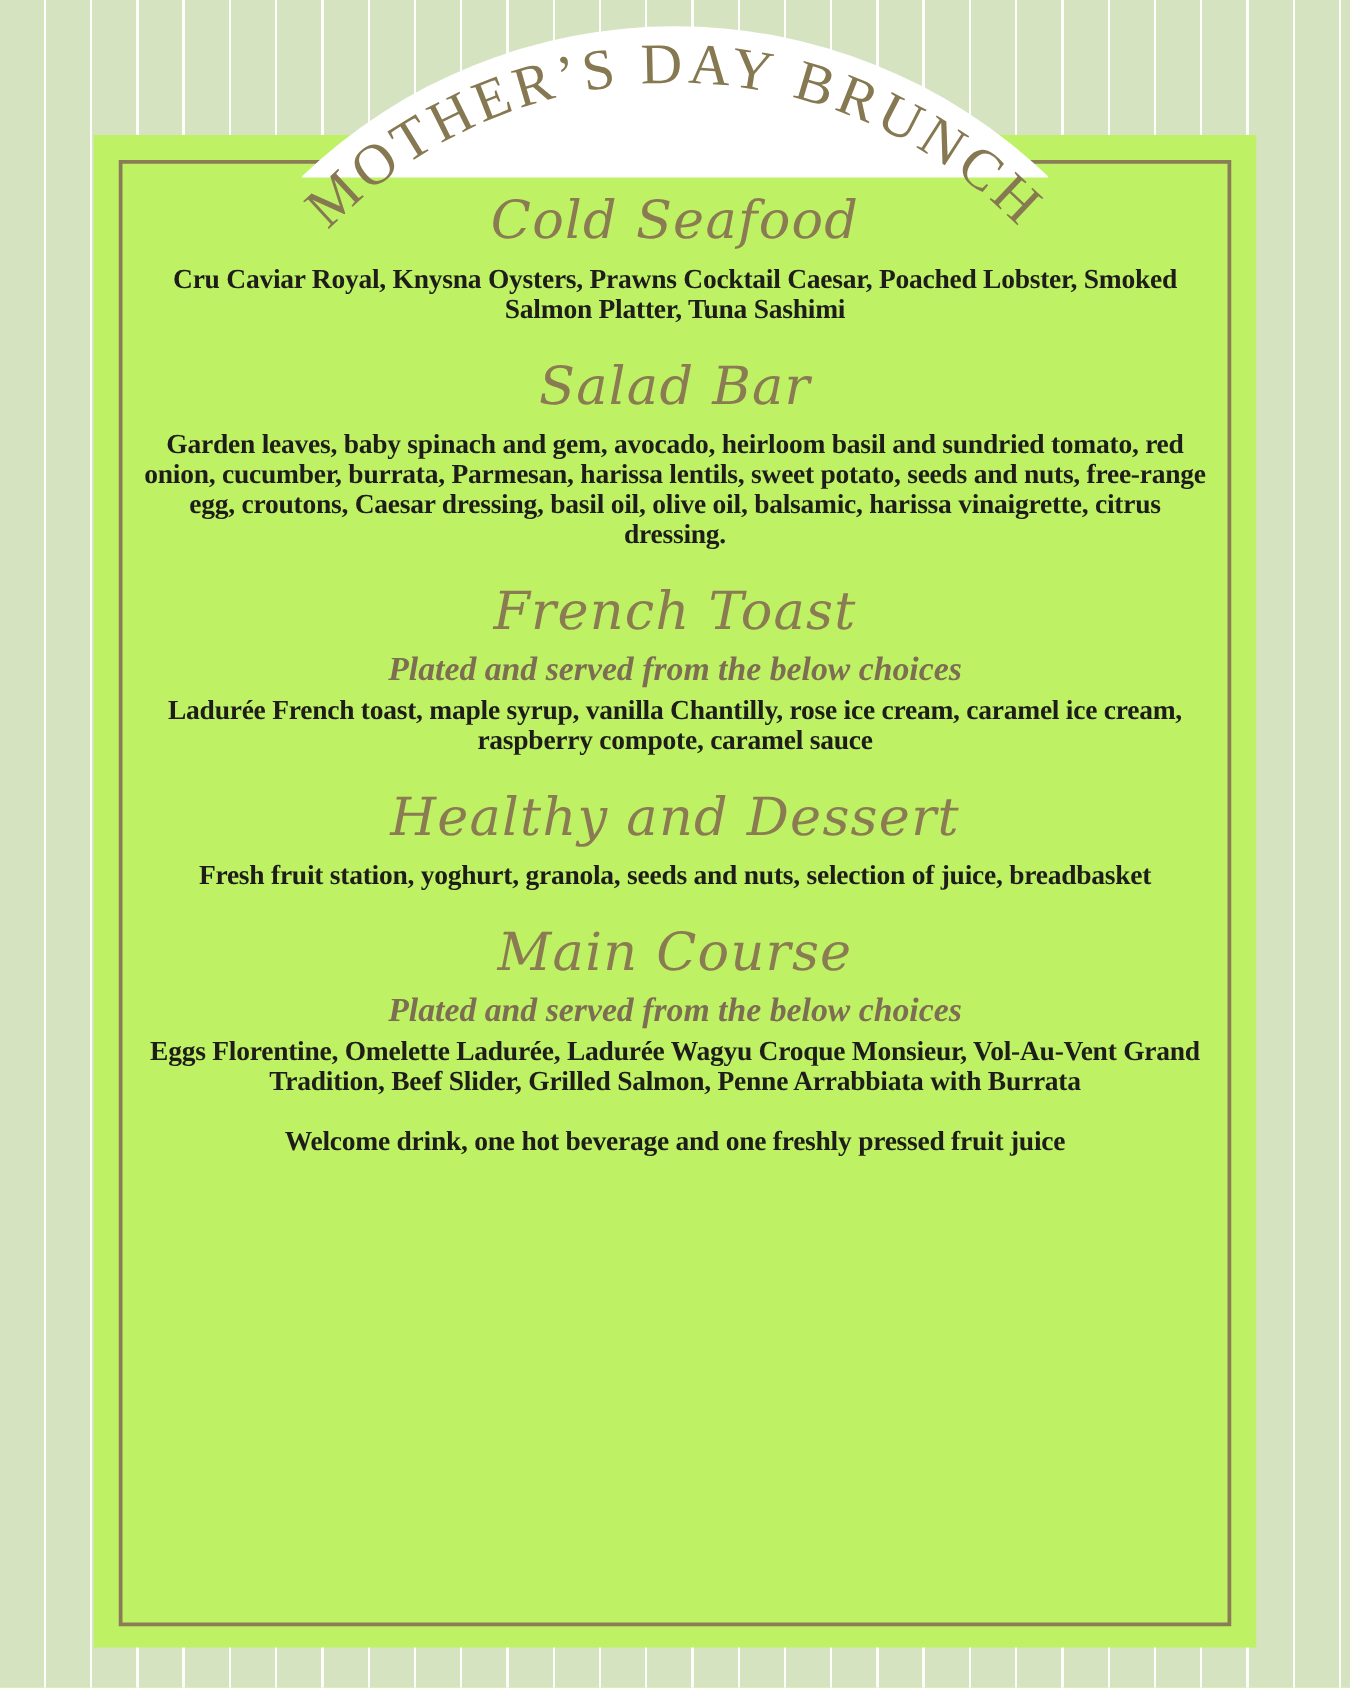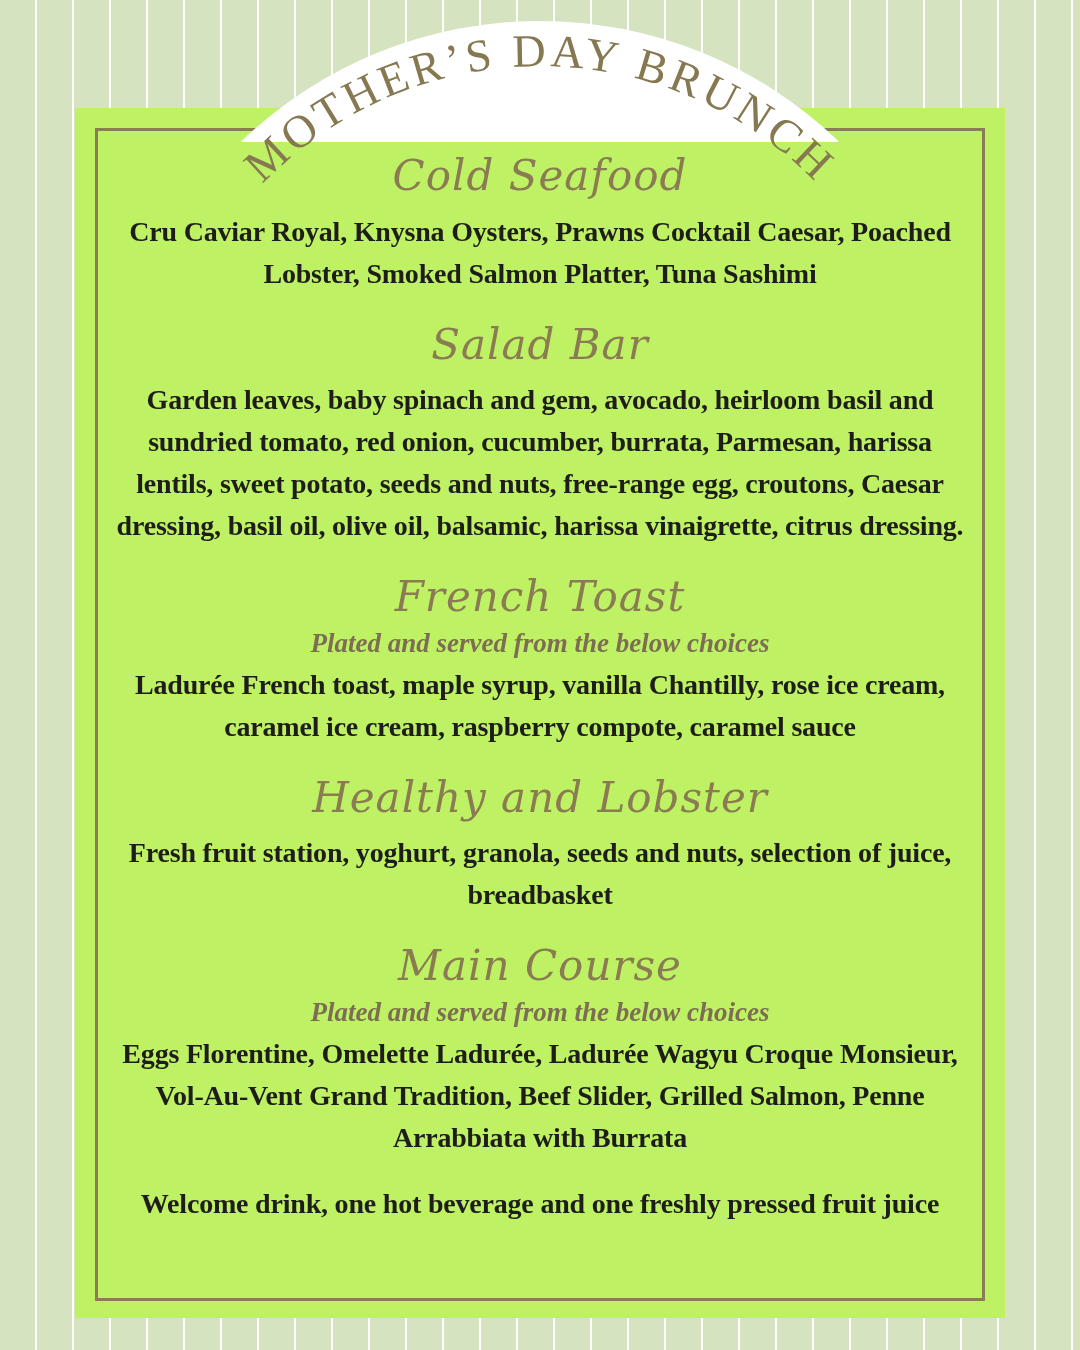--- a/index.html
+++ b/index.html
@@ -49,22 +49,22 @@
     font-weight:bold;
     font-size:27px;
     line-height:26px;
     color:#7d6e53;
   }
   .items{
     margin:8px auto 0;
     max-width:852px;
     font-family:"Liberation Serif", serif;
     font-weight:bold;
-    font-size:28px;
-    line-height:42px;
+    font-size:22px;
+    line-height:24px;
     letter-spacing:-0.2px;
     color:#1e1d1a;
   }
 </style>
 </head>
 <body>
 
 <div class="card">
   <div class="frame"></div>
   <div class="content">
@@ -79,21 +79,21 @@
       <p class="items">Garden leaves, baby spinach and gem, avocado, heirloom basil and sundried tomato, red onion, cucumber, burrata, Parmesan, harissa lentils, sweet potato, seeds and nuts, free-range egg, croutons, Caesar dressing, basil oil, olive oil, balsamic, harissa vinaigrette, citrus dressing.</p>
     </div>
 
     <div class="section">
       <h2 class="script-heading">French Toast</h2>
       <p class="note">Plated and served from the below choices</p>
       <p class="items">Ladurée French toast, maple syrup, vanilla Chantilly, rose ice cream, caramel ice cream, raspberry compote, caramel sauce</p>
     </div>
 
     <div class="section">
-      <h2 class="script-heading">Healthy and Lobster</h2>
+      <h2 class="script-heading">Healthy and Dessert</h2>
       <p class="items">Fresh fruit station, yoghurt, granola, seeds and nuts, selection of juice, breadbasket</p>
     </div>
 
     <div class="section">
       <h2 class="script-heading">Main Course</h2>
       <p class="note">Plated and served from the below choices</p>
       <p class="items">Eggs Florentine, Omelette Ladurée, Ladurée Wagyu Croque Monsieur, Vol-Au-Vent Grand Tradition, Beef Slider, Grilled Salmon, Penne Arrabbiata with Burrata</p>
     </div>
 
     <div class="section">

